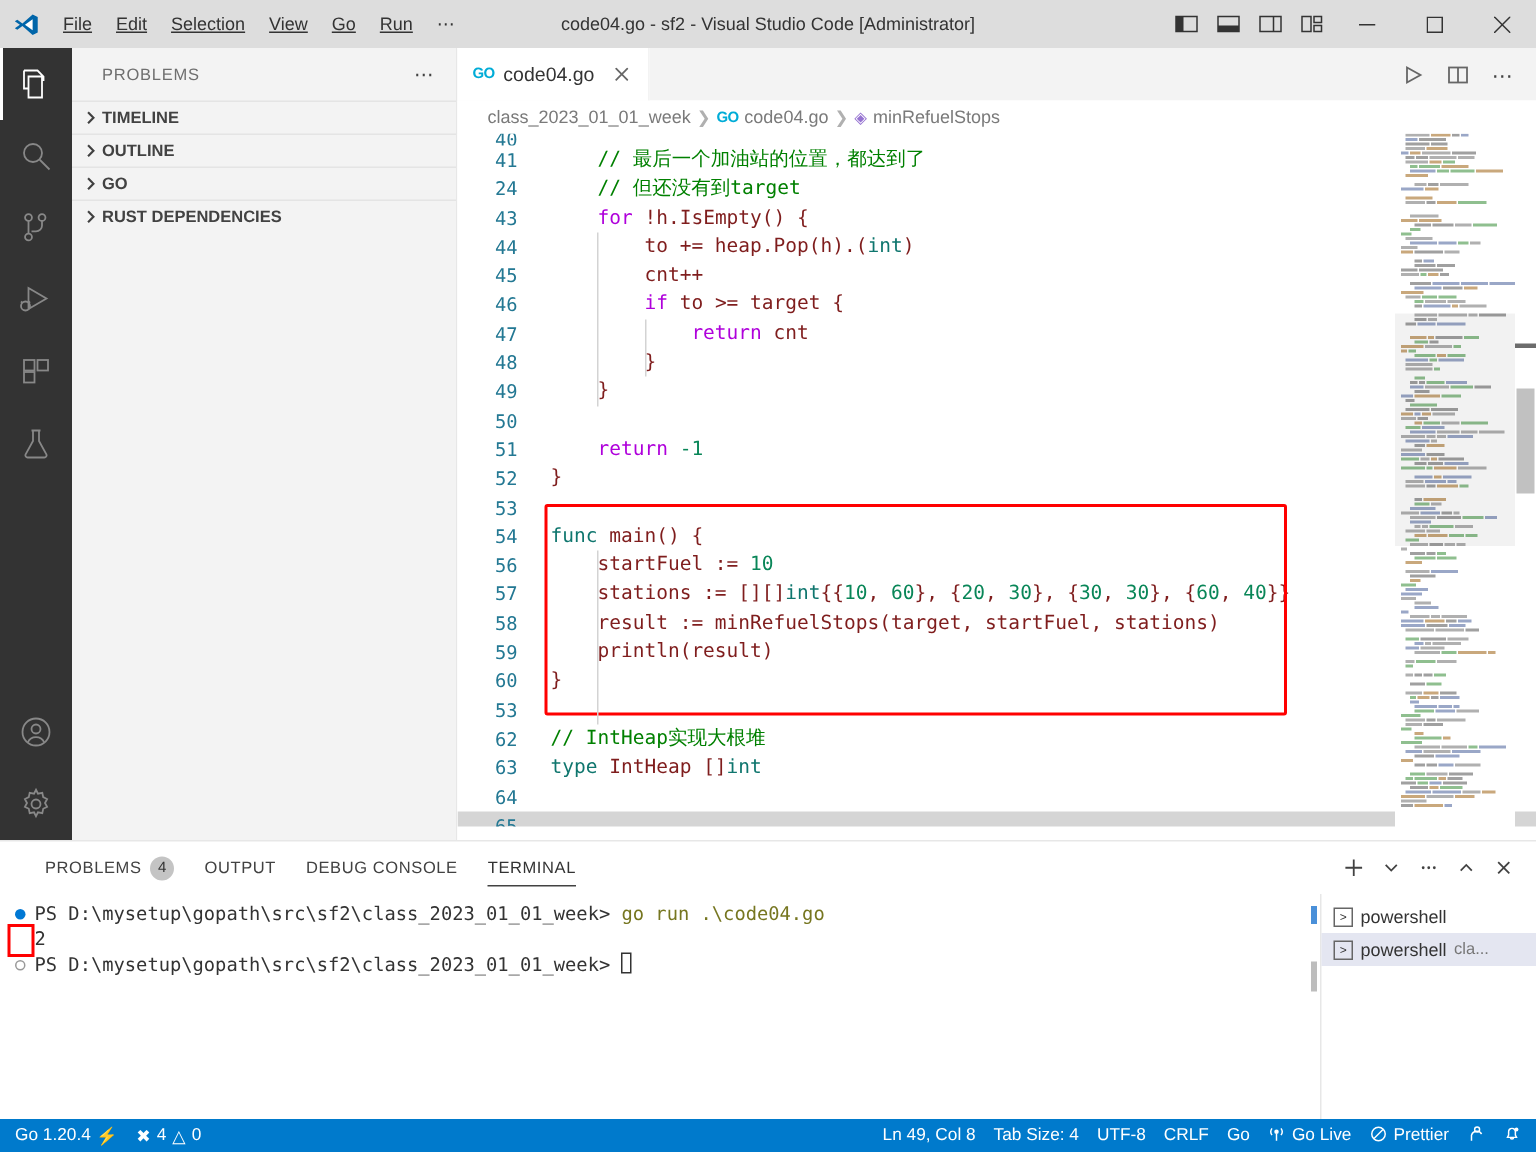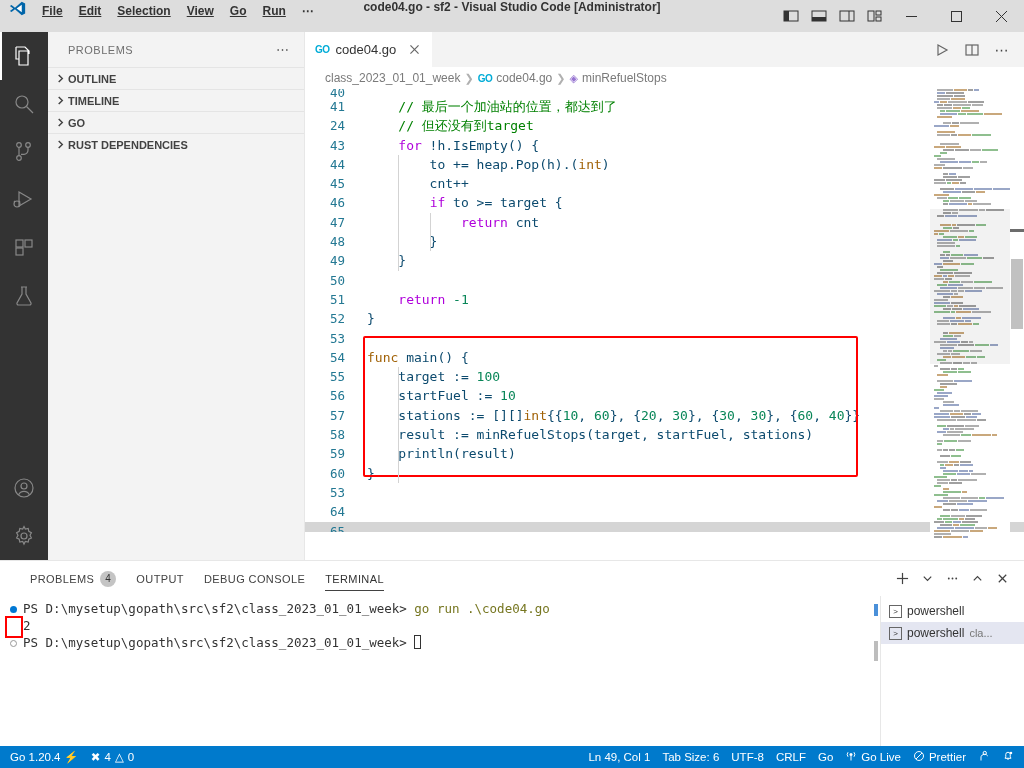--- a/index.html
+++ b/index.html
@@ -8,22 +8,22 @@
     overflow: hidden;
     font-family: "Liberation Sans", sans-serif;
     background: #ffffff;
     -webkit-font-smoothing: antialiased;
   }
   #app { position: relative; width: 1024px; height: 768px; display: flex; flex-direction: column; }
 
   
   .titlebar {
     height: 32px; background: #dddddd; color: #333333;
-    display: flex; align-items: flex-start; flex: 0 0 32px;
-    font-size: 12px; position: relative; font-weight: bold;
+    display: flex; align-items: center; flex: 0 0 32px;
+    font-size: 12px; position: relative;
   }
   .vs-logo { width: 34px; display: flex; align-items: center; justify-content: center; }
   .vs-logo svg { width: 17px; height: 17px; }
   .menus { display: flex; align-items: center; gap: 0px; }
   .menu-item {
     padding: 4px 8px; font-size: 12px; color: #333; cursor: default; white-space: nowrap;
   }
   .menu-item u { text-decoration: underline; }
   .title-center {
     position: absolute; left: 0; right: 0; text-align: center;
@@ -106,25 +106,25 @@
   .bc-item { display: flex; align-items: center; gap: 4px; }
   .bc-sep { color: #b0b0b0; font-size: 11px; }
   .bc-sym { color: #9673d1; font-size: 11px; }
 
   
   .code-wrap { flex: 1 1 auto; position: relative; overflow: hidden; background: #ffffff; min-height: 0; }
   .code-scroll { position: relative; }
   .cl { height: 19.3px; display: flex; font-family: "DejaVu Sans Mono", monospace; font-size: 13px; line-height: 19.3px; white-space: pre; }
   .ln { width: 62px; flex: 0 0 62px; text-align: right; padding-right: 22px; color: #237893; font-size: 12.5px; }
   .ct { flex: 1 1 auto; color: #000000; padding-left: 0px; }
-  .k  { color: #a16207; }         
+  .k  { color: #0f766e; }         
   .kp { color: #af00db; }         
   .cm { color: #008000; }         
   .num{ color: #098658; }         
-  .pn { color: #0c4a6e; }
+  .pn { color: #7f1d1d; }
   .indent-guide { position: absolute; width: 1px; background: #d3d3d3; }
 
   .redbox {
     position: absolute; border: 2px solid #ff0000; border-radius: 2px; pointer-events: none;
   }
 
   
   .minimap {
     position: absolute; top: 0; right: 14px; width: 80px; bottom: 0;
     background: #ffffff; overflow: hidden;
@@ -320,29 +320,29 @@
       <div class="sb-header">
         <span>PROBLEMS</span>
         <span class="more">⋯</span>
       </div>
       <div class="sb-section">
         <span class="chev">
             <svg viewBox="0 0 10 10">
               <polyline points="3,1 7,5 3,9"></polyline>
             </svg>
           </span>
-        <span>OUTLINE</span>
+        <span>TIMELINE</span>
       </div>
       <div class="sb-section">
         <span class="chev">
             <svg viewBox="0 0 10 10">
               <polyline points="3,1 7,5 3,9"></polyline>
             </svg>
           </span>
-        <span>TIMELINE</span>
+        <span>OUTLINE</span>
       </div>
       <div class="sb-section">
         <span class="chev">
             <svg viewBox="0 0 10 10">
               <polyline points="3,1 7,5 3,9"></polyline>
             </svg>
           </span>
         <span>GO</span>
       </div>
       <div class="sb-section">
@@ -411,27 +411,28 @@
             <div class="cl"><span class="ln">45</span><span class="ct"><span class="pn">        cnt++</span></span></div>
             <div class="cl"><span class="ln">46</span><span class="ct"><span class="pn">        </span><span class="kp">if</span><span class="pn"> to &gt;= target {</span></span></div>
             <div class="cl"><span class="ln">47</span><span class="ct"><span class="pn">            </span><span class="kp">return</span><span class="pn"> cnt</span></span></div>
             <div class="cl"><span class="ln">48</span><span class="ct"><span class="pn">        }</span></span></div>
             <div class="cl"><span class="ln">49</span><span class="ct"><span class="pn">    }</span></span></div>
             <div class="cl"><span class="ln">50</span><span class="ct"></span></div>
             <div class="cl"><span class="ln">51</span><span class="ct"><span class="pn">    </span><span class="kp">return</span><span class="pn"> </span><span class="num">-1</span></span></div>
             <div class="cl"><span class="ln">52</span><span class="ct"><span class="pn">}</span></span></div>
             <div class="cl"><span class="ln">53</span><span class="ct"></span></div>
             <div class="cl"><span class="ln">54</span><span class="ct"><span class="k">func</span><span class="pn"> </span><span class="pn">main</span><span class="pn">() {</span></span></div>
-            <div class="cl"><span class="ln">55</span><span class="ct"><span class="pn">    target := </span><span class="num">100</span></span></div>
             <div class="cl"><span class="ln">56</span><span class="ct"><span class="pn">    startFuel := </span><span class="num">10</span></span></div>
             <div class="cl"><span class="ln">57</span><span class="ct"><span class="pn">    stations := [][]</span><span class="k">int</span><span class="pn">{{</span><span class="num">10</span><span class="pn">, </span><span class="num">60</span><span class="pn">}, {</span><span class="num">20</span><span class="pn">, </span><span class="num">30</span><span class="pn">}, {</span><span class="num">30</span><span class="pn">, </span><span class="num">30</span><span class="pn">}, {</span><span class="num">60</span><span class="pn">, </span><span class="num">40</span><span class="pn">}}</span></span></div>
             <div class="cl"><span class="ln">58</span><span class="ct"><span class="pn">    result := minRefuelStops(target, startFuel, stations)</span></span></div>
             <div class="cl"><span class="ln">59</span><span class="ct"><span class="pn">    println(result)</span></span></div>
             <div class="cl"><span class="ln">60</span><span class="ct"><span class="pn">}</span></span></div>
             <div class="cl"><span class="ln">53</span><span class="ct"></span></div>
+            <div class="cl"><span class="ln">62</span><span class="ct"><span class="cm">// IntHeap实现大根堆</span></span></div>
+            <div class="cl"><span class="ln">63</span><span class="ct"><span class="k">type</span><span class="pn"> IntHeap []</span><span class="k">int</span></span></div>
             <div class="cl"><span class="ln">64</span><span class="ct"></span></div>
             <div class="cl" style="height: 10px; overflow: hidden; background: rgb(213, 213, 213);"><span class="ln">65</span><span class="ct"></span></div>
           </div>
 
         <div class="redbox" style="left:58px; top:247px; width:495px; height:141px;"></div>
 
         <div class="minimap" id="minimap">
             <div class="mm-line" style="padding-left: 7px;">
               <div class="mm-seg" style="width: 16px; background: rgb(176, 176, 176);"></div>
               <div class="mm-seg" style="width: 13px; background: rgb(201, 168, 124);"></div>
@@ -1143,24 +1144,24 @@
       <span>⚡</span>
     </div>
     <div class="st">
       <span>✖</span>
       <span>4</span>
       <span>△</span>
       <span>0</span>
     </div>
     <div class="st-spacer"></div>
     <div class="st">
-        <span>Ln 49, Col 1</span>
+        <span>Ln 49, Col 8</span>
       </div>
     <div class="st">
-        <span>Tab Size: 6</span>
+        <span>Tab Size: 4</span>
       </div>
     <div class="st">
         <span>UTF-8</span>
       </div>
     <div class="st">
         <span>CRLF</span>
       </div>
     <div class="st">
         <span>Go</span>
       </div>

